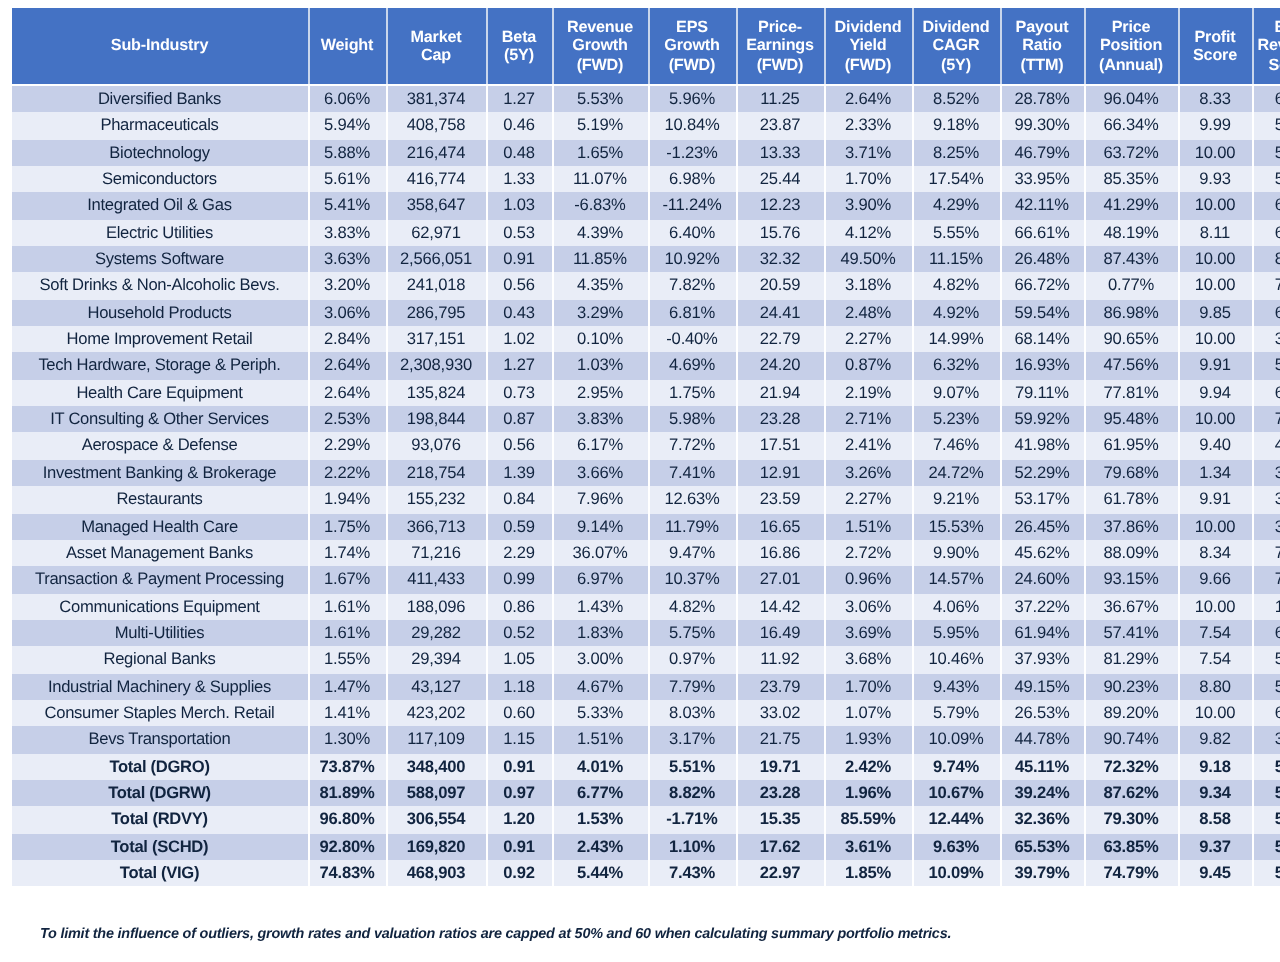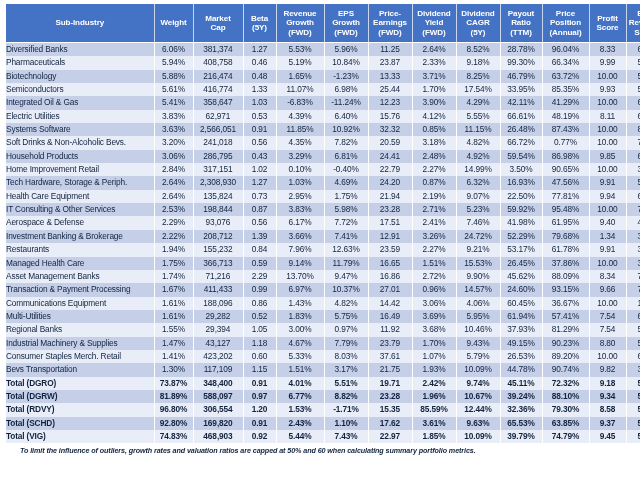--- a/index.html
+++ b/index.html
@@ -58,31 +58,31 @@
     text-align: center;
     vertical-align: middle;
     border-right: 1px solid #ffffff;
     letter-spacing: -0.1px;
   }
   tbody tr td:last-child { border-right: none; }
   tbody tr.band-a td { background: #c6cfe8; }
   tbody tr.band-b td { background: #e9edf7; }
   tbody tr.total td { font-weight: bold; }
   td.name-cell {
-    text-align: left;
+    text-align: center;
     padding-right: 4px;
     letter-spacing: -0.15px;
   }
   
   .footnote {
     font-size: 7.2px;
     font-style: italic;
     font-weight: bold;
     color: #11243f;
-    padding: 3px 0 0 14px;
+    padding: 19px 0 0 14px;
     letter-spacing: -0.1px;
     white-space: nowrap;
   }
 </style>
 </head>
 <body>
 
 <div id="table-wrap">
   <table class="fin-table">
     <colgroup>
@@ -254,21 +254,21 @@
           <td>6.27</td>
         </tr>
         <tr class="band-a">
           <td class="name-cell">Systems Software</td>
           <td>3.63%</td>
           <td>2,566,051</td>
           <td>0.91</td>
           <td>11.85%</td>
           <td>10.92%</td>
           <td>32.32</td>
-          <td>0.85%</td>
+          <td>49.50%</td>
           <td>11.15%</td>
           <td>26.48%</td>
           <td>87.43%</td>
           <td>10.00</td>
           <td>8.75</td>
         </tr>
         <tr class="band-b">
           <td class="name-cell">Soft Drinks &amp; Non-Alcoholic Bevs.</td>
           <td>3.20%</td>
           <td>241,018</td>
@@ -301,21 +301,21 @@
         <tr class="band-b">
           <td class="name-cell">Home Improvement Retail</td>
           <td>2.84%</td>
           <td>317,151</td>
           <td>1.02</td>
           <td>0.10%</td>
           <td>-0.40%</td>
           <td>22.79</td>
           <td>2.27%</td>
           <td>14.99%</td>
-          <td>3.50%</td>
+          <td>68.14%</td>
           <td>90.65%</td>
           <td>10.00</td>
           <td>3.65</td>
         </tr>
         <tr class="band-a">
           <td class="name-cell">Tech Hardware, Storage &amp; Periph.</td>
           <td>2.64%</td>
           <td>2,308,930</td>
           <td>1.27</td>
           <td>1.03%</td>
@@ -331,21 +331,21 @@
         <tr class="band-b">
           <td class="name-cell">Health Care Equipment</td>
           <td>2.64%</td>
           <td>135,824</td>
           <td>0.73</td>
           <td>2.95%</td>
           <td>1.75%</td>
           <td>21.94</td>
           <td>2.19%</td>
           <td>9.07%</td>
-          <td>22.50%</td>
+          <td>79.11%</td>
           <td>77.81%</td>
           <td>9.94</td>
           <td>6.34</td>
         </tr>
         <tr class="band-a">
           <td class="name-cell">IT Consulting &amp; Other Services</td>
           <td>2.53%</td>
           <td>198,844</td>
           <td>0.87</td>
           <td>3.83%</td>
@@ -369,21 +369,21 @@
           <td>2.41%</td>
           <td>7.46%</td>
           <td>41.98%</td>
           <td>61.95%</td>
           <td>9.40</td>
           <td>4.31</td>
         </tr>
         <tr class="band-a">
           <td class="name-cell">Investment Banking &amp; Brokerage</td>
           <td>2.22%</td>
-          <td>208,712</td>
+          <td>218,754</td>
           <td>1.39</td>
           <td>3.66%</td>
           <td>7.41%</td>
           <td>12.91</td>
           <td>3.26%</td>
           <td>24.72%</td>
           <td>52.29%</td>
           <td>79.68%</td>
           <td>1.34</td>
           <td>3.19</td>
@@ -416,21 +416,21 @@
           <td>26.45%</td>
           <td>37.86%</td>
           <td>10.00</td>
           <td>3.07</td>
         </tr>
         <tr class="band-b">
           <td class="name-cell">Asset Management Banks</td>
           <td>1.74%</td>
           <td>71,216</td>
           <td>2.29</td>
-          <td>13.70%</td>
+          <td>36.07%</td>
           <td>9.47%</td>
           <td>16.86</td>
           <td>2.72%</td>
           <td>9.90%</td>
           <td>45.62%</td>
           <td>88.09%</td>
           <td>8.34</td>
           <td>7.60</td>
         </tr>
         <tr class="band-a">
@@ -451,21 +451,21 @@
         <tr class="band-b">
           <td class="name-cell">Communications Equipment</td>
           <td>1.61%</td>
           <td>188,096</td>
           <td>0.86</td>
           <td>1.43%</td>
           <td>4.82%</td>
           <td>14.42</td>
           <td>3.06%</td>
           <td>4.06%</td>
-          <td>60.45%</td>
+          <td>37.22%</td>
           <td>36.67%</td>
           <td>10.00</td>
           <td>1.51</td>
         </tr>
         <tr class="band-a">
           <td class="name-cell">Multi-Utilities</td>
           <td>1.61%</td>
           <td>29,282</td>
           <td>0.52</td>
           <td>1.83%</td>
@@ -508,21 +508,21 @@
           <td>8.80</td>
           <td>5.83</td>
         </tr>
         <tr class="band-b">
           <td class="name-cell">Consumer Staples Merch. Retail</td>
           <td>1.41%</td>
           <td>423,202</td>
           <td>0.60</td>
           <td>5.33%</td>
           <td>8.03%</td>
-          <td>37.61</td>
+          <td>33.02</td>
           <td>1.07%</td>
           <td>5.79%</td>
           <td>26.53%</td>
           <td>89.20%</td>
           <td>10.00</td>
           <td>6.44</td>
         </tr>
         <tr class="band-a">
           <td class="name-cell">Bevs Transportation</td>
           <td>1.30%</td>
@@ -557,21 +557,21 @@
           <td class="name-cell">Total (DGRW)</td>
           <td>81.89%</td>
           <td>588,097</td>
           <td>0.97</td>
           <td>6.77%</td>
           <td>8.82%</td>
           <td>23.28</td>
           <td>1.96%</td>
           <td>10.67%</td>
           <td>39.24%</td>
-          <td>88.10%</td>
+          <td>87.62%</td>
           <td>9.34</td>
           <td>5.79</td>
         </tr>
         <tr class="band-b total">
           <td class="name-cell">Total (RDVY)</td>
           <td>96.80%</td>
           <td>306,554</td>
           <td>1.20</td>
           <td>1.53%</td>
           <td>-1.71%</td>

